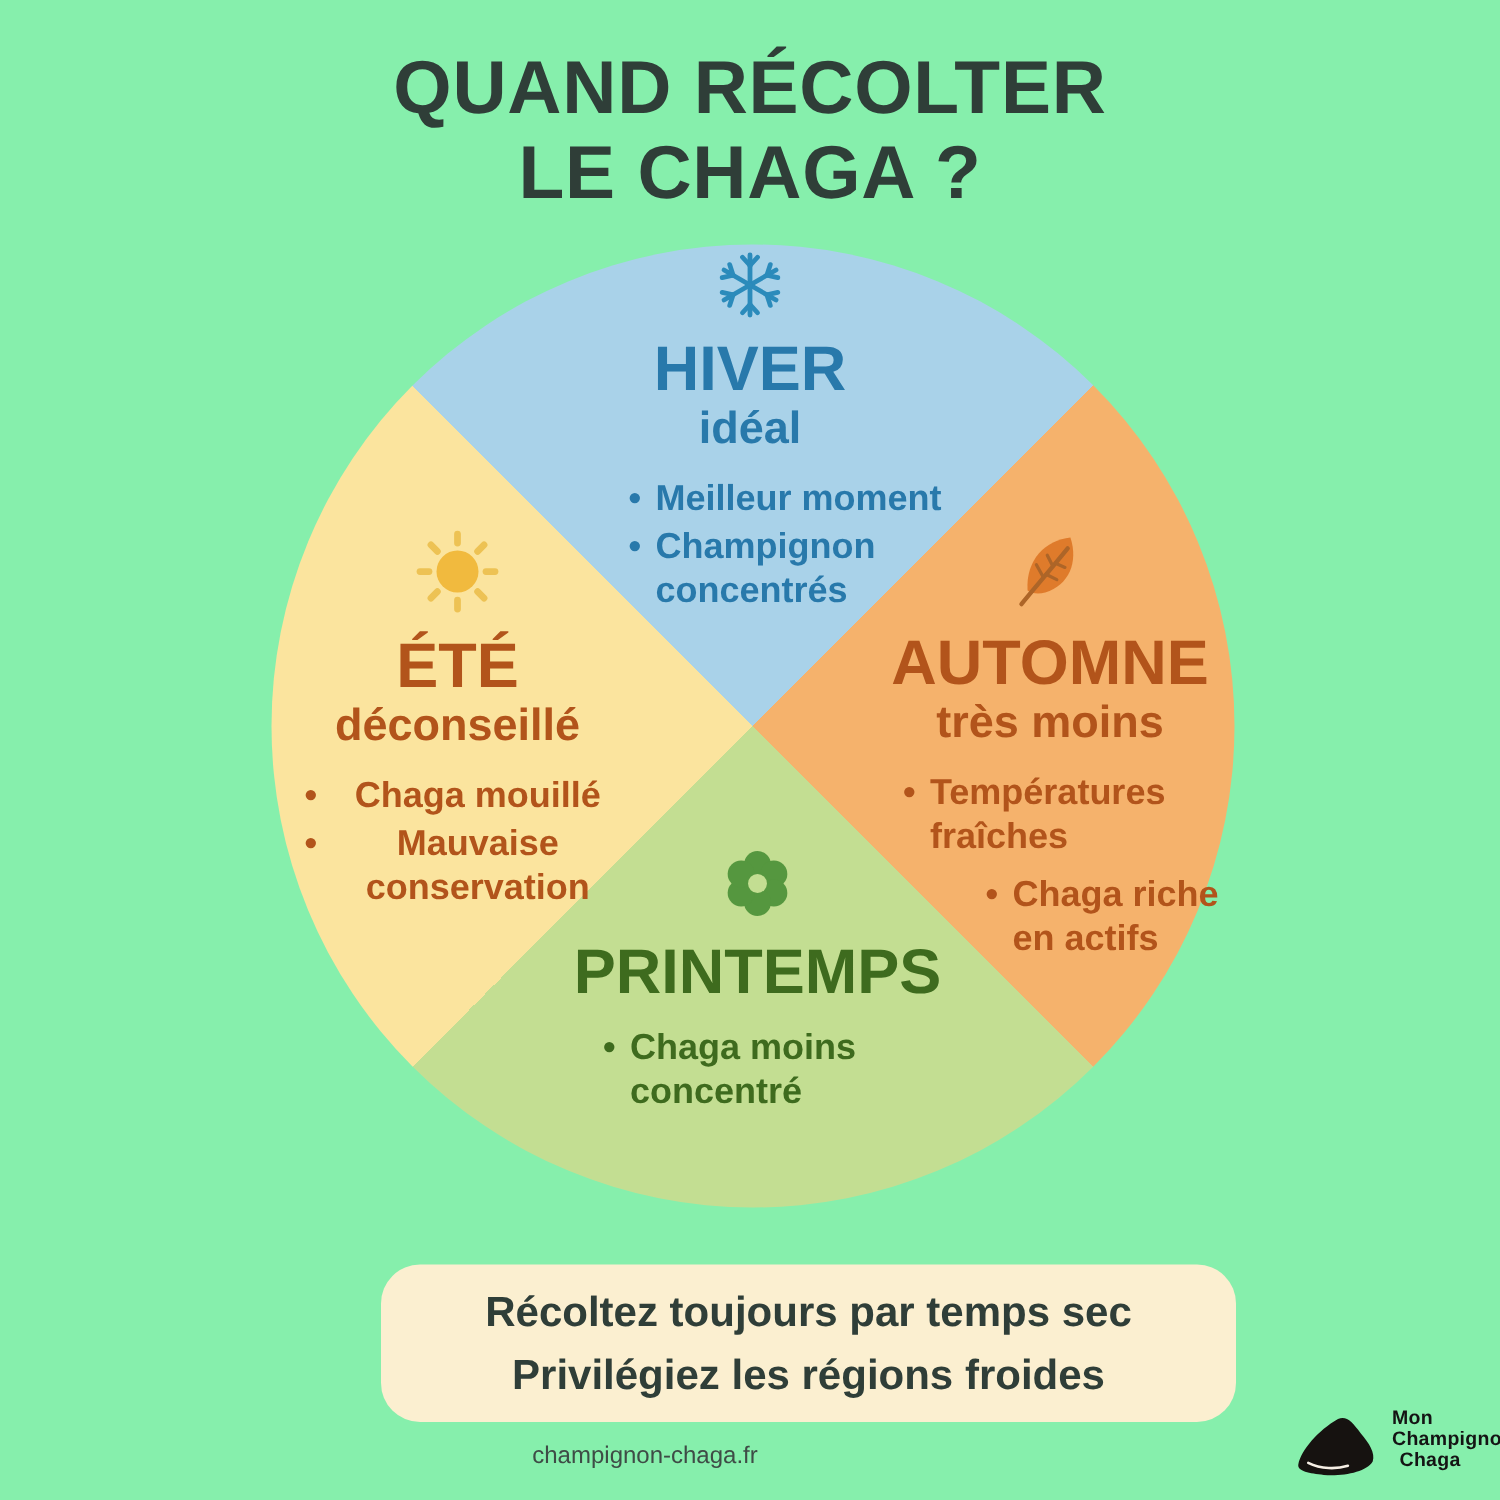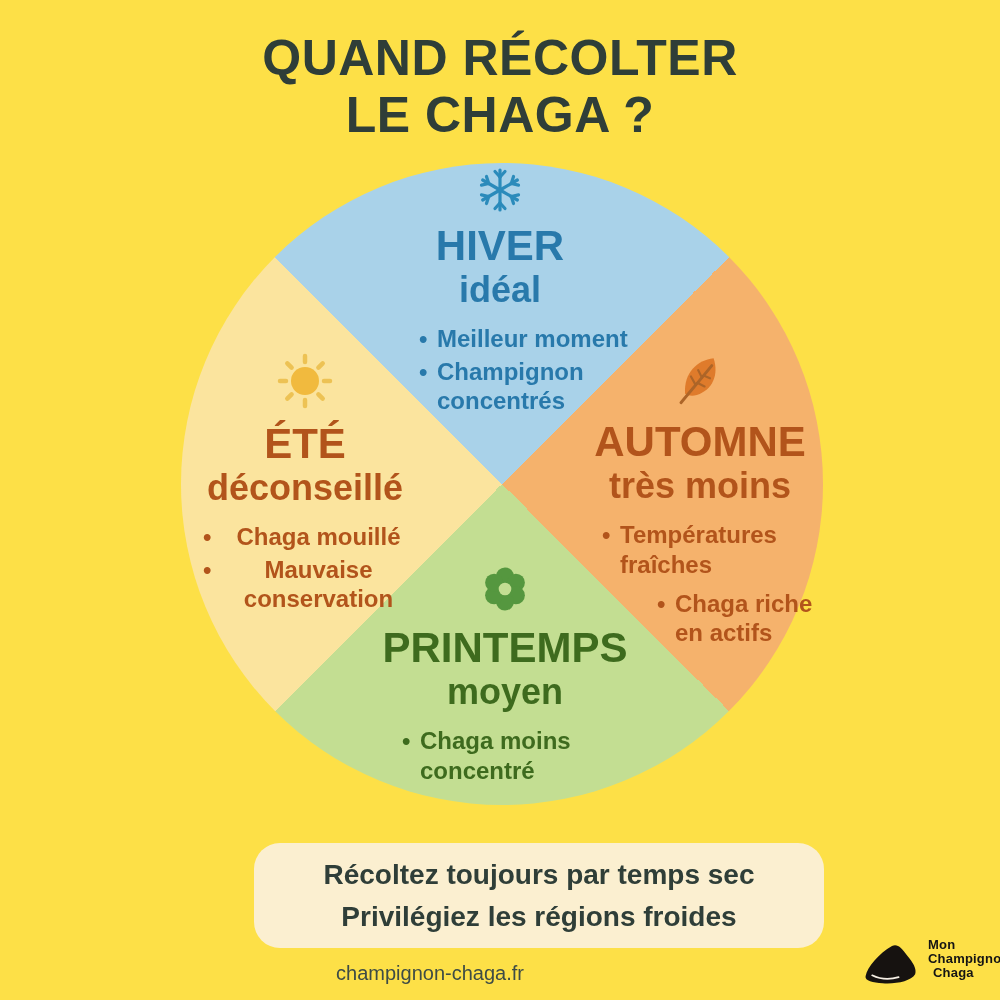--- a/index.html
+++ b/index.html
@@ -19,21 +19,21 @@
   }
   .season {
     position:absolute; text-align:center;
   }
   .season .icon { display:block; margin:0 auto; line-height:0; }
   .season h2 {
     margin:10px 0 0 0; font-size:42px; line-height:1.05; letter-spacing:0;
     font-weight:bold;
   }
   .season .verdict {
-    margin-top:1px; font-size:36px; font-weight:bold; line-height:1.15;
+    margin-top:1px; font-size:30px; font-weight:bold; line-height:1.15;
   }
   .season ul {
     list-style:none; margin:14px 0 0 0; padding:0;
     text-align:left; font-size:24px; font-weight:bold; line-height:1.22;
   }
   .season li { position:relative; padding-left:20px; margin-bottom:3px; }
   .season li::before { content:"\2022"; position:absolute; left:2px; }
   
   .season.hiver     { left:355px; top:166px; width:290px; }
   .season.hiver ul  { width:225px; margin-left:62px; }
@@ -46,37 +46,37 @@
   .season.printemps ul { width:235px; margin-left:40px; }
   .banner {
     position:absolute; left:213px; top:843px; width:570px; height:105px;
     background:#FBEFD0; border-radius:26px;
     display:flex; flex-direction:column; justify-content:center;
     text-align:center; color:#2F3E38; font-weight:bold; font-size:28px;
     line-height:1.5;
   }
   .footer-url {
     position:absolute; left:0; top:962px; width:860px; text-align:center;
-    font-size:20px; color:#3E4C46;
+    font-size:16px; color:#3E4C46;
   }
   .logo {
     position:absolute; left:858px; top:938px; width:136px; height:58px;
     display:flex; align-items:flex-start;
   }
   .logo .rock { width:68px; height:50px; flex:0 0 auto; }
   .logo .logo-text {
     font-size:13px; font-weight:bold; color:#141414; line-height:1.08;
     margin-left:2px; letter-spacing:0.2px;
   }
   .logo .logo-text .l3 { margin-left:5px; }
 </style>
 </head>
 <body>
 
-<div class="page" style="background: #fde047;">
+<div class="page" style="background: #86efac;">
 
   <div class="title" style="color: rgb(47, 62, 56);">
     <div>QUAND RÉCOLTER</div>
     <div>LE CHAGA ?</div>
   </div>
 
   <div class="wheel" style="background: conic-gradient(from 45deg, rgb(245, 178, 108) 0deg, rgb(245, 178, 108) 90deg, rgb(195, 222, 146) 0deg, rgb(195, 222, 146) 180deg, rgb(251, 228, 158) 0deg, rgb(251, 228, 158) 270deg, rgb(169, 210, 233) 0deg, rgb(169, 210, 233) 360deg);"></div>
 
   <div class="season hiver" style="color: rgb(40, 121, 171);">
     <span class="icon">
@@ -174,21 +174,20 @@
           <circle cx="42.1" cy="23" r="10"></circle>
           <circle cx="42.1" cy="37" r="10"></circle>
           <circle cx="30" cy="44" r="10"></circle>
           <circle cx="17.9" cy="37" r="10"></circle>
           <circle cx="17.9" cy="23" r="10"></circle>
         </g>
         <circle cx="30" cy="30" r="7" fill="#C3DE92"></circle>
       </svg>
     </span>
     <h2>PRINTEMPS</h2>
-    <div class="verdict">moyen</div>
     <ul>
       <li>Chaga moins concentré</li>
     </ul>
   </div>
 
   <div class="banner" style="background: rgb(251, 239, 208); margin-left: 41px;">
     <div>Récoltez toujours par temps sec</div>
     <div>Privilégiez les régions froides</div>
   </div>
 

